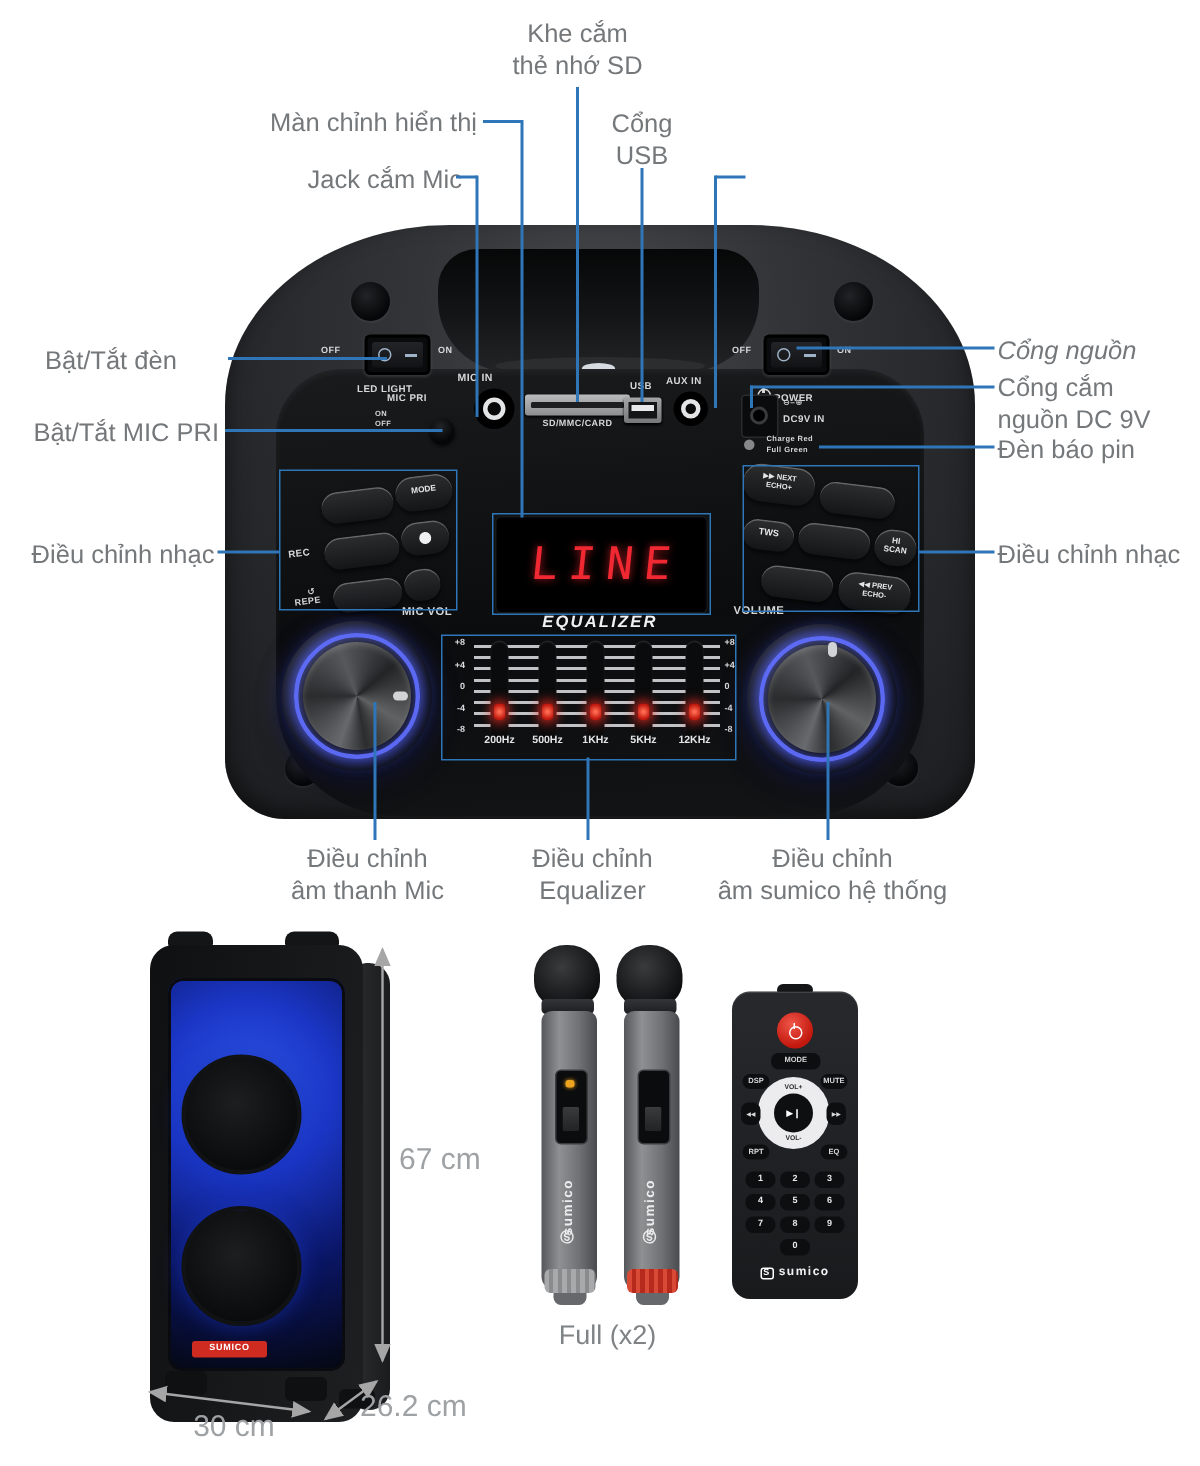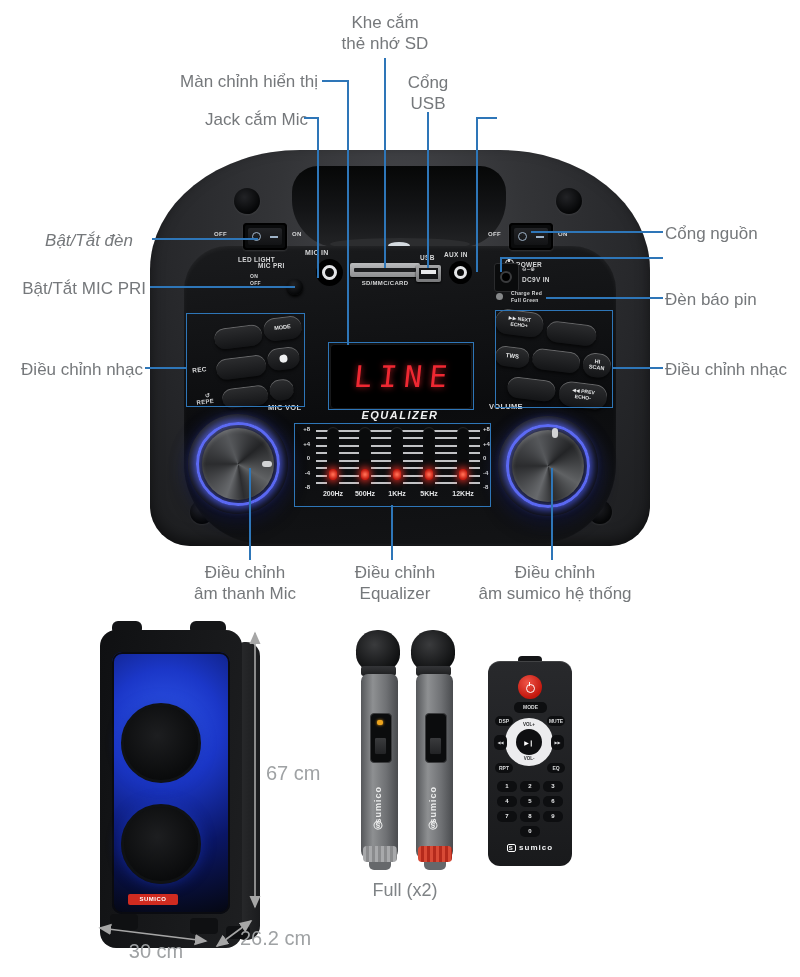--- a/index.html
+++ b/index.html
@@ -275,24 +275,28 @@
   <div class="callout" style="left:325px;top:12px;width:120px;text-align:center;">
     <div>Khe cắm</div>
     <div>thẻ nhớ SD</div>
   </div>
   <div class="callout" style="left:168px;top:71px;width:150px;text-align:right;">Màn chỉnh hiển thị</div>
   <div class="callout" style="left:188px;top:109px;width:120px;text-align:right;">Jack cắm Mic</div>
   <div class="callout" style="left:398px;top:72px;width:60px;text-align:center;">
     <div>Cổng</div>
     <div>USB</div>
   </div>
-  <div class="callout" style="left:30px;top:230px;width:118px;text-align:center;font-style:italic;">Bật/Tắt đèn</div>
+  <div class="callout" style="left:30px;top:230px;width:118px;text-align:left;">Bật/Tắt đèn</div>
   <div class="callout" style="left:10px;top:278px;width:136px;text-align:right;">Bật/Tắt MIC PRI</div>
   <div class="callout" style="left:21px;top:359px;width:122px;text-align:right;">Điều chỉnh nhạc</div>
-  <div class="callout" style="left:665px;top:223px;width:125px;">Cổng nguồn</div>
+  <div class="callout" style="left:665px;top:223px;width:125px;font-style:italic;">Cổng nguồn</div>
+  <div class="callout" style="left:665px;top:248px;width:125px;">
+    <div>Cổng cắm</div>
+    <div>nguồn DC 9V</div>
+  </div>
   <div class="callout" style="left:665px;top:289px;width:120px;">Đèn báo pin</div>
   <div class="callout" style="left:665px;top:359px;width:132px;">Điều chỉnh nhạc</div>
   <div class="callout" style="left:165px;top:562px;width:160px;text-align:center;">
     <div>Điều chỉnh</div>
     <div>âm thanh Mic</div>
   </div>
   <div class="callout" style="left:335px;top:562px;width:120px;text-align:center;">
     <div>Điều chỉnh</div>
     <div>Equalizer</div>
   </div>

